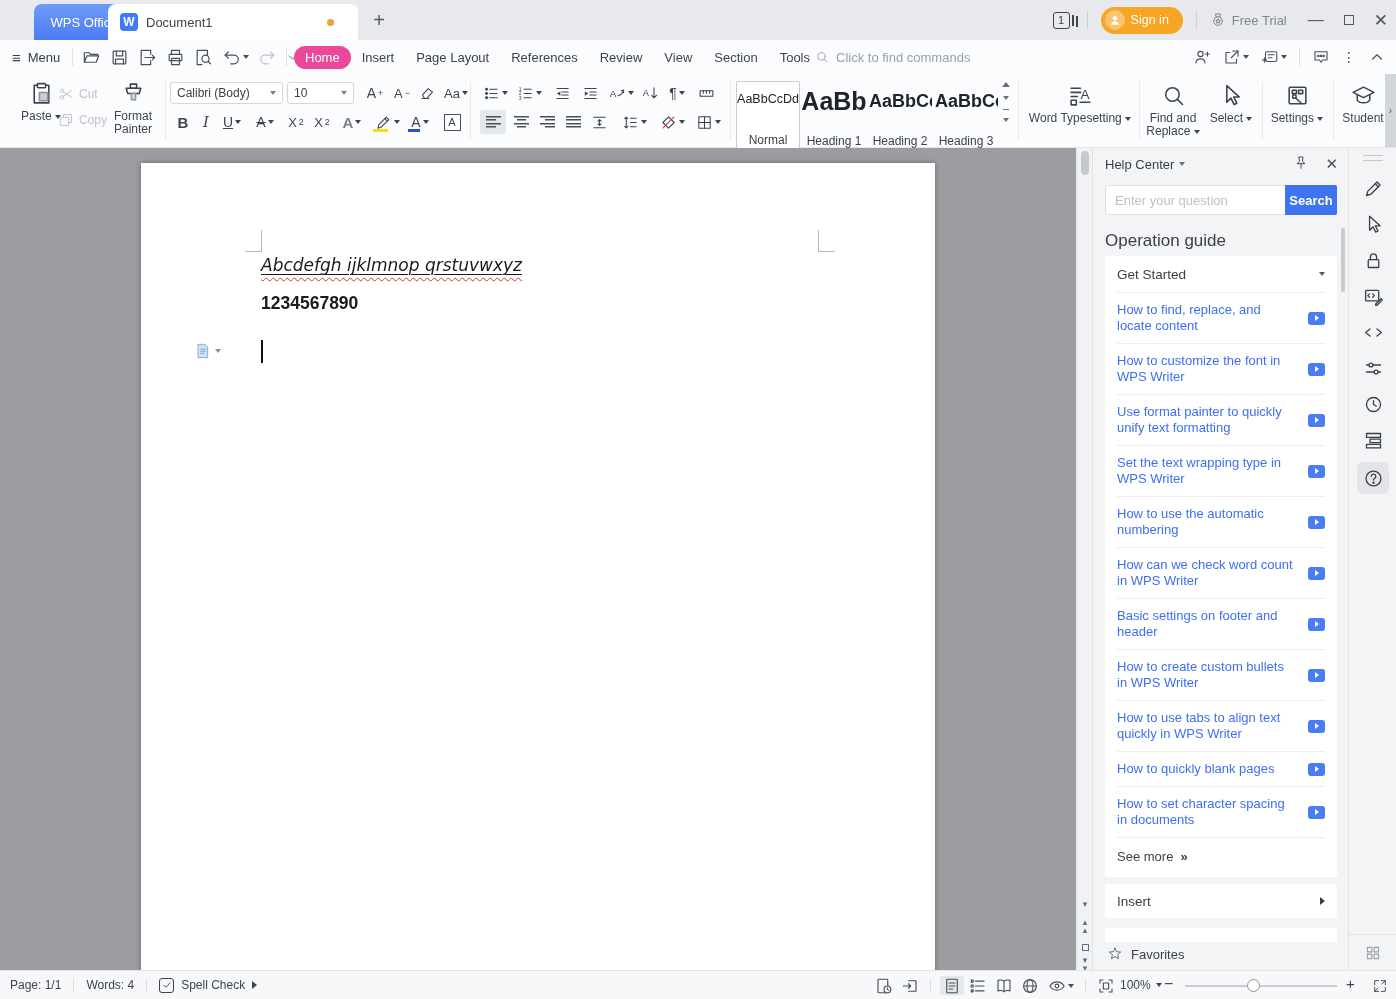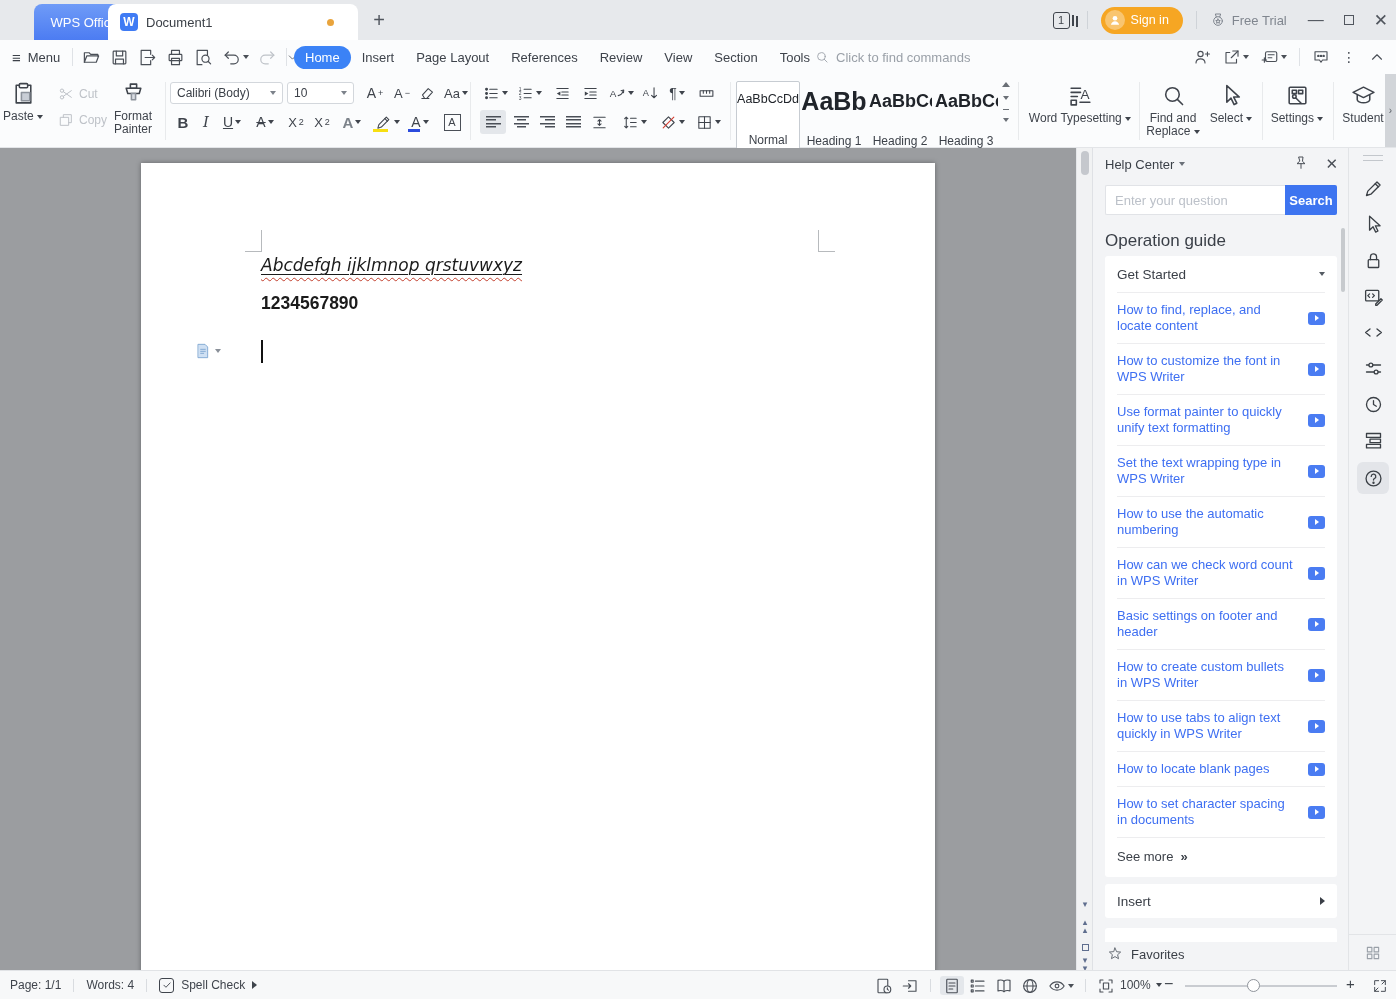--- a/index.html
+++ b/index.html
@@ -45,21 +45,21 @@
   .qa .ic { width:19px; height:19px; }
   .dis { color:#bec2c8 !important; }
   .cd { display:inline-block; width:0; height:0; border-left:3.5px solid transparent; border-right:3.5px solid transparent;
         border-top:4px solid currentColor; vertical-align:middle; }
   .cu { display:inline-block; width:0; height:0; border-left:4px solid transparent; border-right:4px solid transparent;
         border-bottom:5px solid currentColor; vertical-align:middle; }
   .crt { display:inline-block; width:0; height:0; border-top:4px solid transparent; border-bottom:4px solid transparent;
         border-left:5px solid currentColor; vertical-align:middle; }
   .mtabs { position:absolute; left:294px; display:flex; align-items:center; }
   .mtab { padding:4px 11px; font-size:13px; color:#3e434b; border-radius:12px; }
-  .mtab.active { background:#3b82f6; color:#fff; }
+  .mtab.active { background:#ec4899; color:#fff; }
   .cmdsearch { position:absolute; left:815px; display:flex; align-items:center; gap:7px; color:#9aa0a8; }
   .cmdsearch .ic { width:14px; height:14px; }
   .cmdsearch input { border:none; background:transparent; outline:none; font-size:13px; width:160px; color:#3f444c;
                      font-family:"Liberation Sans","DejaVu Sans",sans-serif; }
   .cmdsearch input::placeholder { color:#9aa0a8; }
   .mr-right { position:absolute; right:10px; display:flex; align-items:center; gap:12px; color:#4a4f57; }
   .mr-right .ic { width:18px; height:18px; }
 
   
   .ribbon { position:absolute; left:0; top:74px; width:1396px; height:74px; background:#fbfcfd; border-bottom:1px solid #e3e5e8; }
@@ -573,21 +573,21 @@
 
   <div class="ribbon">
     <span class="rdiv" style="left:165px"></span>
     <span class="rdiv" style="left:470px"></span>
     <span class="rdiv" style="left:730px"></span>
     <span class="rdiv" style="left:1018px"></span>
     <span class="rdiv" style="left:1139px"></span>
     <span class="rdiv" style="left:1262px"></span>
     <span class="rdiv" style="left:1333px"></span>
 
-    <div class="bigbtn" style="left:0;top:4px;width:46px">
+    <div class="bigbtn" style="left:18px;top:4px;width:46px">
       <svg class="ic">
           <use href="#i-clipboard"></use>
         </svg>
       <span><span>Paste</span> <span class="cd"></span></span>
     </div>
     <span class="smallcmd" style="left:58px;top:12px">
       <svg class="ic">
           <use href="#i-scissors"></use>
         </svg>
       <span>Cut</span>
@@ -905,21 +905,21 @@
     <span class="t-text">How to create custom bullets in WPS Writer</span>
     <span class="t-play"></span>
   </div>
 
   <div class="topic">
     <span class="t-text">How to use tabs to align text quickly in WPS Writer</span>
     <span class="t-play"></span>
   </div>
 
   <div class="topic">
-    <span class="t-text">How to locate blank pages</span>
+    <span class="t-text">How to quickly blank pages</span>
     <span class="t-play"></span>
   </div>
 
   <div class="topic">
     <span class="t-text">How to set character spacing in documents</span>
     <span class="t-play"></span>
   </div>
 </div>
       <div class="seemore">
         <span>See more</span>

